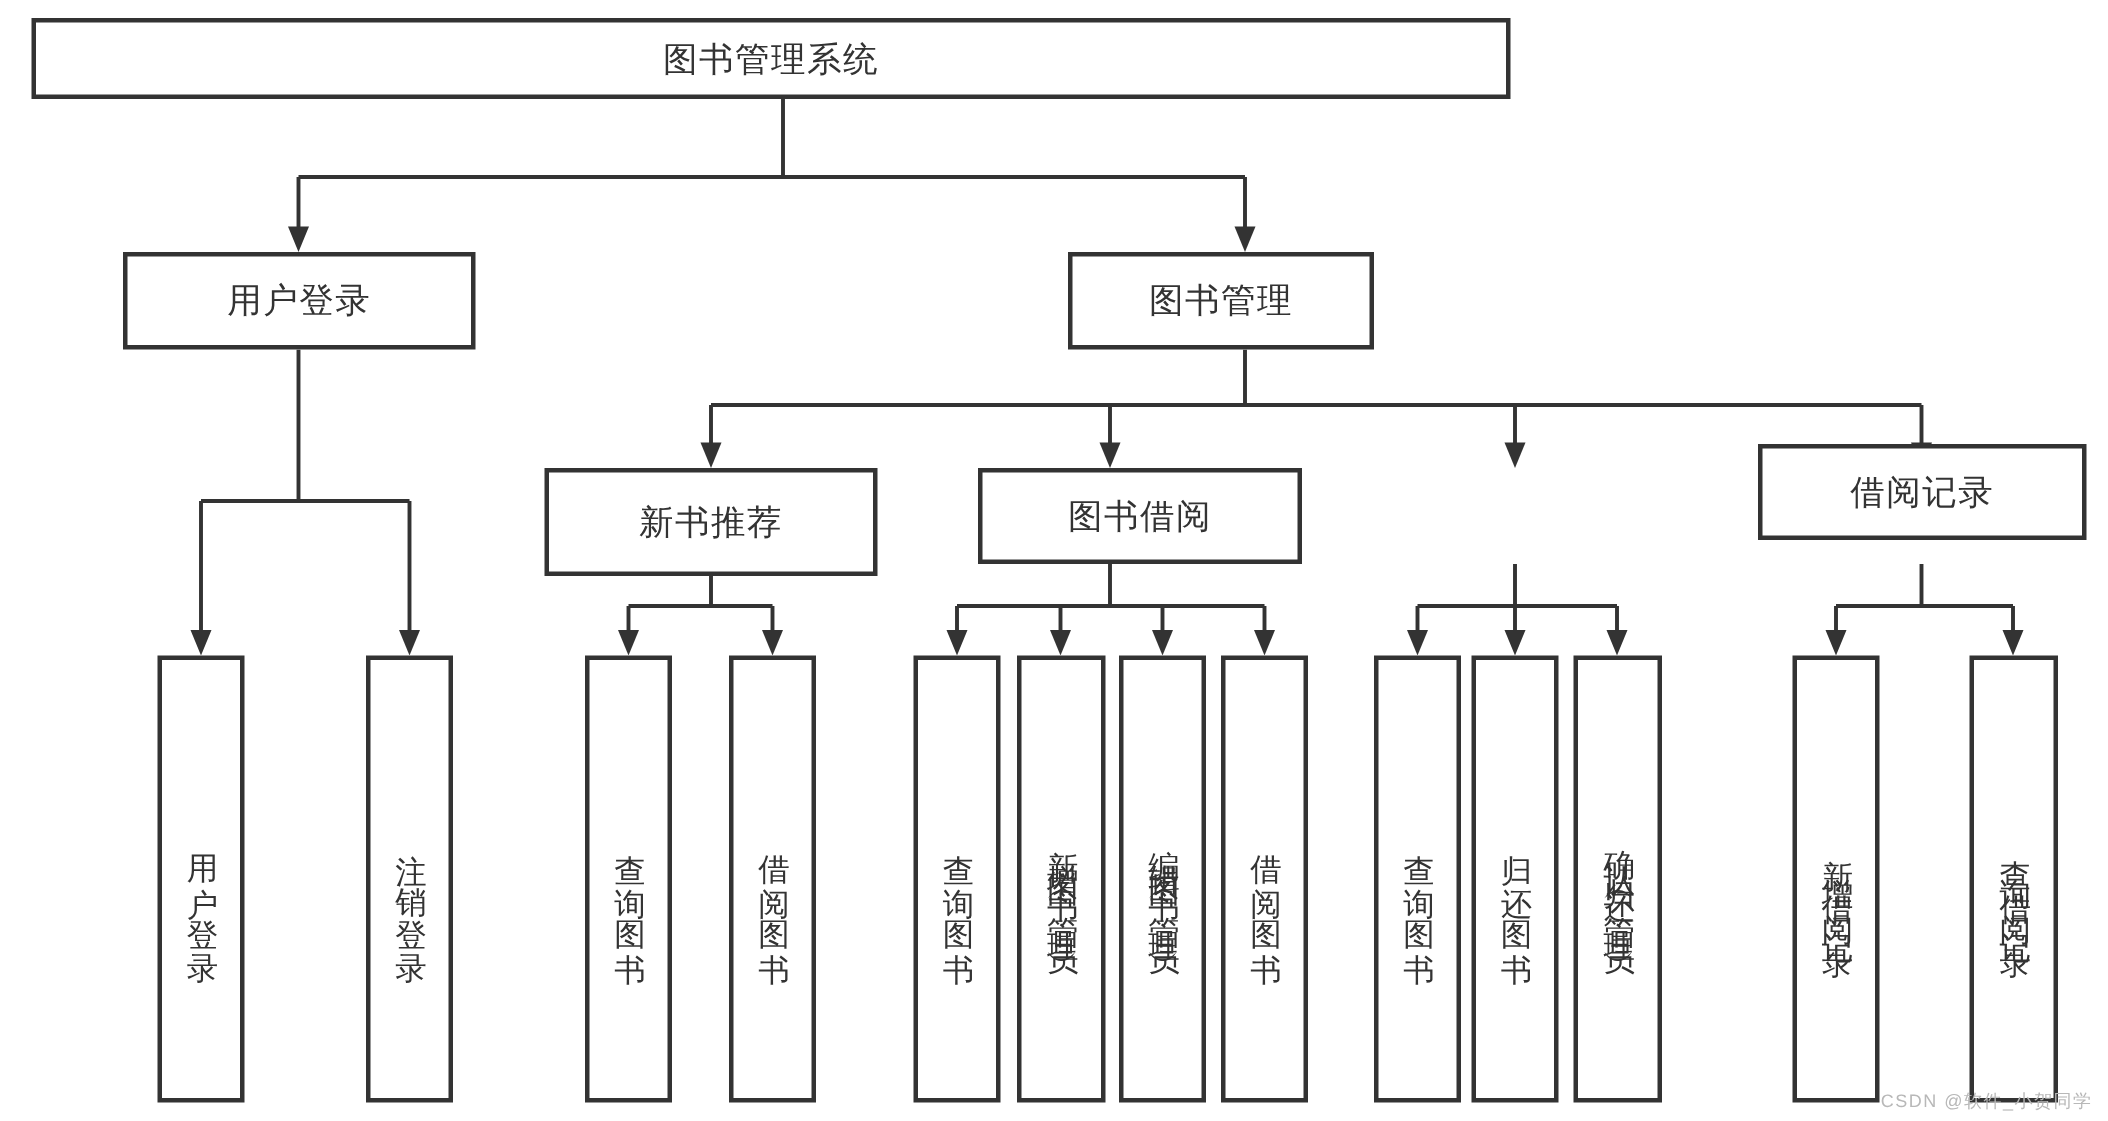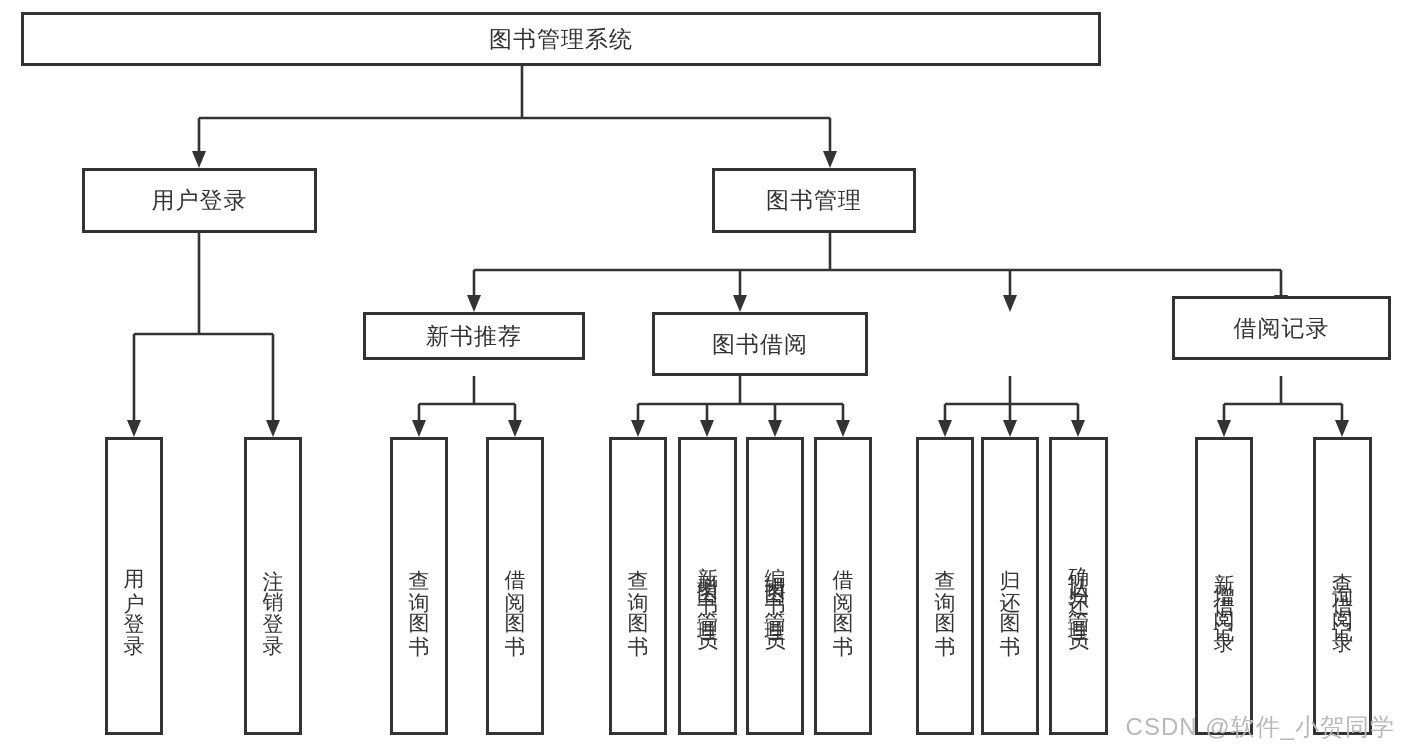--- a/index.html
+++ b/index.html
@@ -39,21 +39,21 @@
     text-orientation:mixed;
     font-size:21px;
     white-space:nowrap;
   }
   .ls-lg{letter-spacing:22px;margin-bottom:-22px;}
   .ls-md{letter-spacing:12px;margin-bottom:-12px;}
   .ls-sm{letter-spacing:9px;margin-bottom:-9px;}
   .watermark{
     position:absolute;
     right:10px;bottom:4px;
-    font-size:24px;
+    font-size:12px;
     color:var(--wm);
     letter-spacing:1px;
     white-space:nowrap;
   }
 </style>
 </head>
 <body>
 
 <div class="canvas">
 
@@ -83,32 +83,32 @@
       <polygon points="768,420 782,420 775,437"></polygon>
       <polygon points="836,420 850,420 843,437"></polygon>
       <polygon points="938,420 952,420 945,437"></polygon>
       <polygon points="1003,420 1017,420 1010,437"></polygon>
       <polygon points="1071,420 1085,420 1078,437"></polygon>
       <polygon points="1217,420 1231,420 1224,437"></polygon>
       <polygon points="1335,420 1349,420 1342,437"></polygon>
     </g>
   </svg>
 
-  <div class="node" style="left:21px;top:12px;width:1080px;height:54px">
+  <div class="node" style="left:21px;top:12px;width:986px;height:54px">
     <span class="hlbl">图书管理系统</span>
   </div>
 
   <div class="node" style="left:82px;top:168px;width:235px;height:65px">
     <span class="hlbl">用户登录</span>
   </div>
   <div class="node" style="left:712px;top:168px;width:204px;height:65px">
     <span class="hlbl">图书管理</span>
   </div>
 
-  <div class="node" style="left:363px;top:312px;width:222px;height:48px">
+  <div class="node" style="left:363px;top:312px;width:222px;height:72px">
     <span class="hlbl">新书推荐</span>
   </div>
   <div class="node" style="left:652px;top:312px;width:216px;height:64px">
     <span class="hlbl">图书借阅</span>
   </div>
   <div class="node" style="left:1172px;top:296px;width:219px;height:64px">
     <span class="hlbl">借阅记录</span>
   </div>
 
   <div class="node" style="left:105px;top:437px;width:58px;height:298px">

